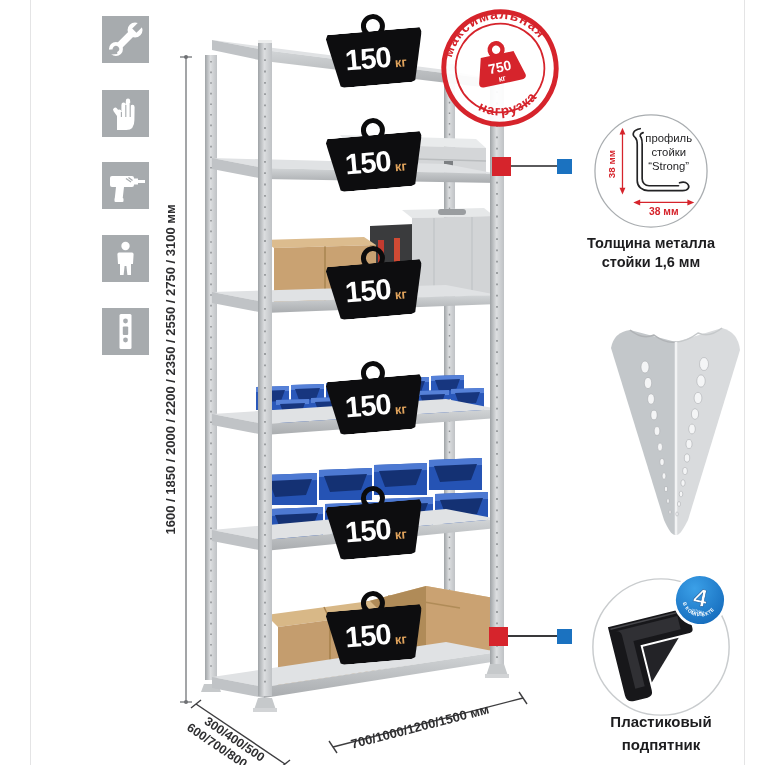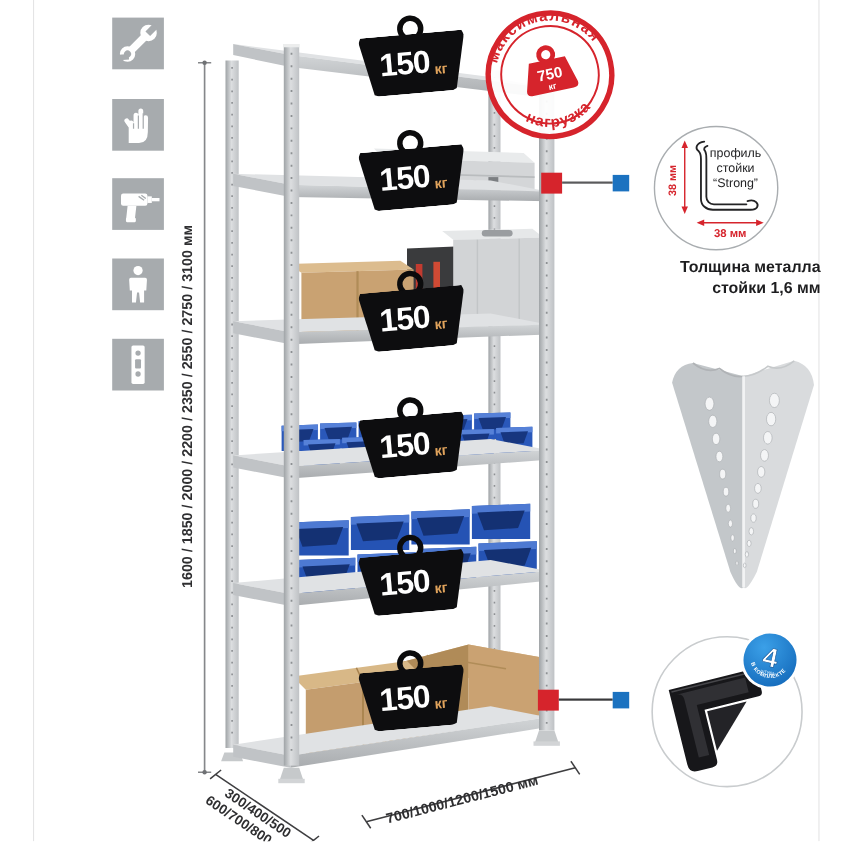--- a/index.html
+++ b/index.html
@@ -335,21 +335,21 @@
       <line x1="47" y1="92" x2="99" y2="92" stroke="#d6242c" stroke-width="1.3"></line>
       <polygon points="42,92 49,89 49,95" fill="#d6242c"></polygon>
       <polygon points="104,92 97,89 97,95" fill="#d6242c"></polygon>
       <text x="73" y="105" text-anchor="middle" font-size="10.5" font-weight="bold" fill="#d6242c">38 мм</text>
     </g>
     <text x="78" y="31" text-anchor="middle" font-size="11.5" fill="#242426">профиль</text>
     <text x="78" y="45" text-anchor="middle" font-size="11.5" fill="#242426">стойки</text>
     <text x="78" y="59" text-anchor="middle" font-size="11.5" fill="#242426">“Strong”</text>
   </svg>
 
-  <div class="caption" style="left:556px;top:234px;text-align:right;">
+  <div class="caption" style="left:556px;top:234px;">
     <span>Толщина металла</span><br>
     <span>стойки 1,6 мм</span>
   </div>
 
   <svg class="abs" style="left:598px;top:322px;" width="150" height="228" viewBox="0 0 150 228">
     <path d="M78,20 L32,8 Q16,10 13,26 L66,198 Q74,216 78,212 Z" fill="#c3c7ca"></path>
     <path d="M78,20 L124,6 Q140,10 142,28 L90,198 Q81,216 78,212 Z" fill="#d9dbdd"></path>
     <path d="M32,8 Q44,18 56,13 Q68,22 78,20" fill="none" stroke="#b0b3b6" stroke-width="1.5"></path>
     <path d="M124,6 Q112,16 100,11 Q88,20 78,20" fill="none" stroke="#c6c9cb" stroke-width="1.5"></path>
     <line x1="78" y1="20" x2="78" y2="212" stroke="#f2f3f4" stroke-width="2.5"></line>
@@ -399,20 +399,24 @@
     </defs>
     <circle cx="32" cy="32" r="29" fill="url(#bGrad)" stroke="#ffffff" stroke-width="3"></circle>
     <text x="32" y="39" text-anchor="middle" font-size="28" font-weight="bold" fill="#ffffff" stroke="#0a4f93" stroke-width="0.6">4</text>
     <text x="32" y="46.5" text-anchor="middle" font-size="5.2" fill="#dcefff">штуки</text>
     <path id="bArc" d="M 13,38 A 20.5,20.5 0 0 0 51,38" fill="none"></path>
     <text font-size="5.6" font-weight="bold" fill="#ffffff" letter-spacing="0.5" style="text-transform:uppercase;">
       <textPath href="#bArc" startOffset="50%" text-anchor="middle">в комплекте</textPath>
     </text>
   </svg>
 
+  <div class="caption" style="left:566px;top:710px;font-size:15px;line-height:23px;">
+    <span>Пластиковый</span><br>
+    <span>подпятник</span>
+  </div>
 
   <svg class="abs" style="left:150px;top:688px;" width="400" height="77" viewBox="0 0 400 77">
     <g stroke="#3e3e40" stroke-width="1.4">
       <line x1="46" y1="16" x2="135" y2="76"></line>
       <line x1="41" y1="20" x2="51" y2="12"></line>
       <line x1="130" y1="80" x2="140" y2="72"></line>
     </g>
     <g stroke="#3e3e40" stroke-width="1.4">
       <line x1="183" y1="59" x2="373" y2="10"></line>
       <line x1="179" y1="53" x2="187" y2="65"></line>

